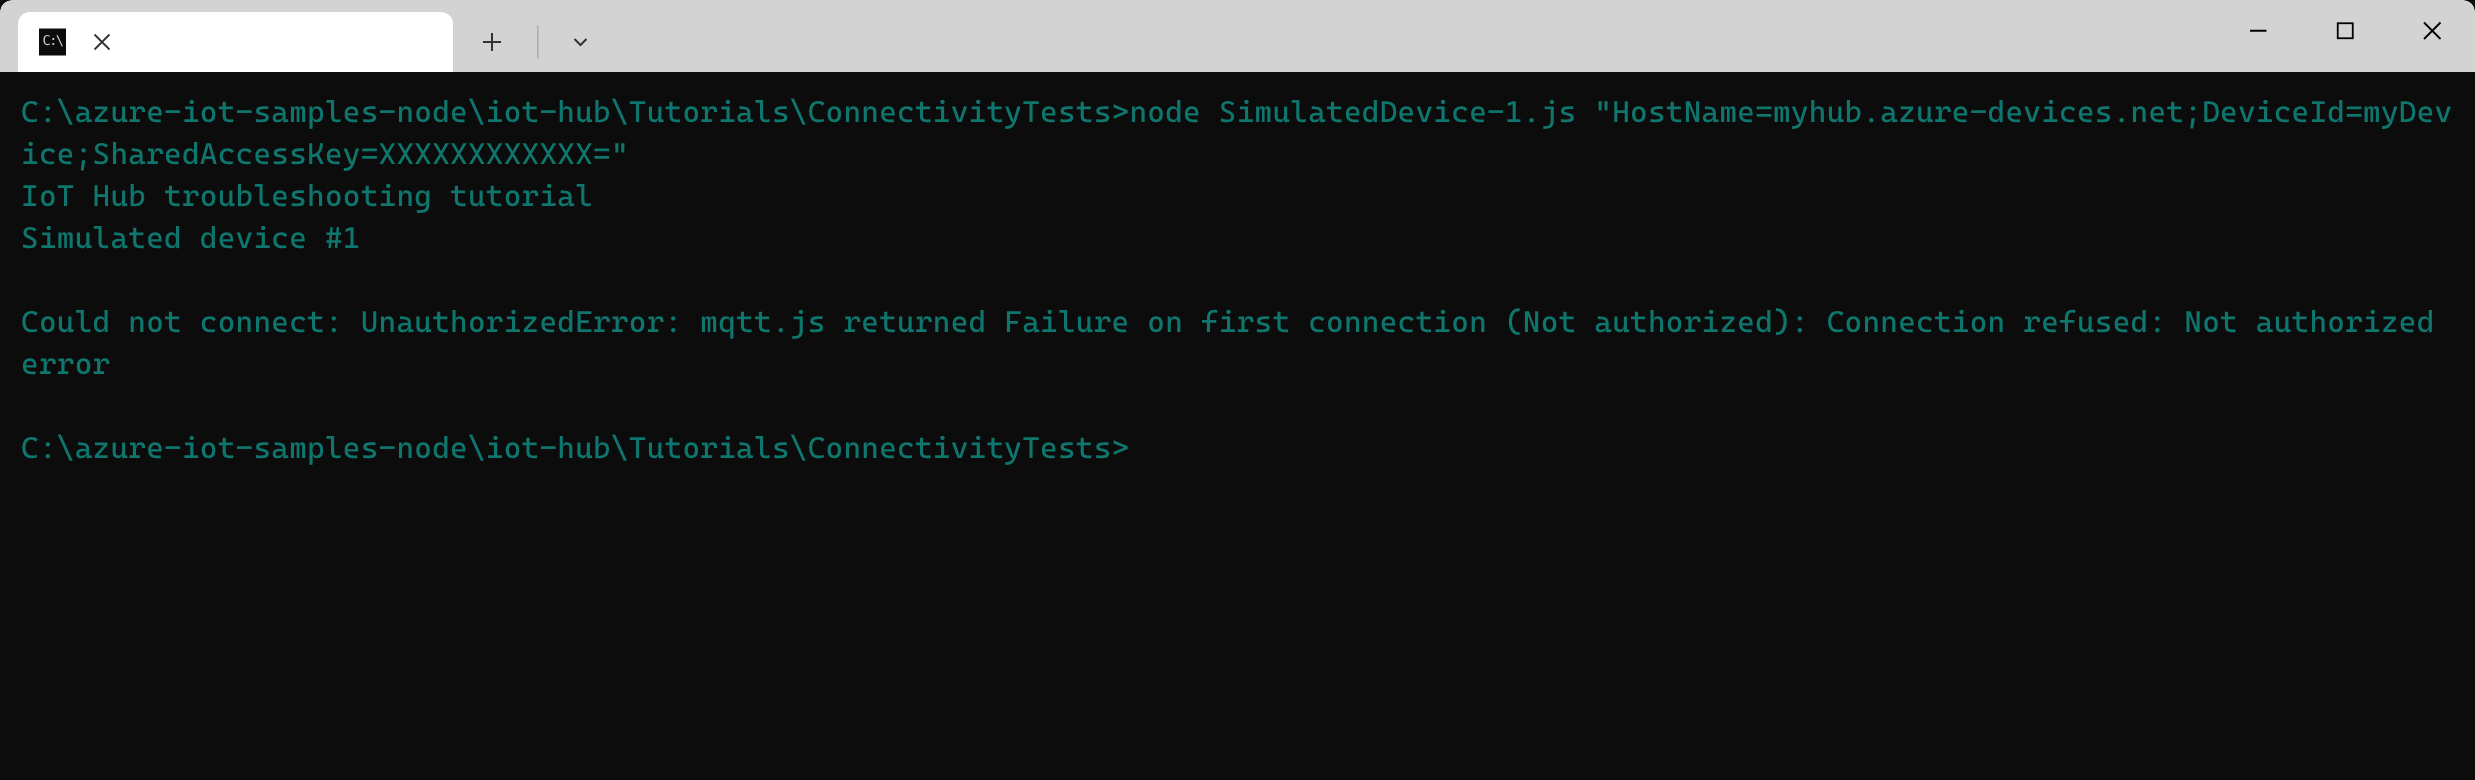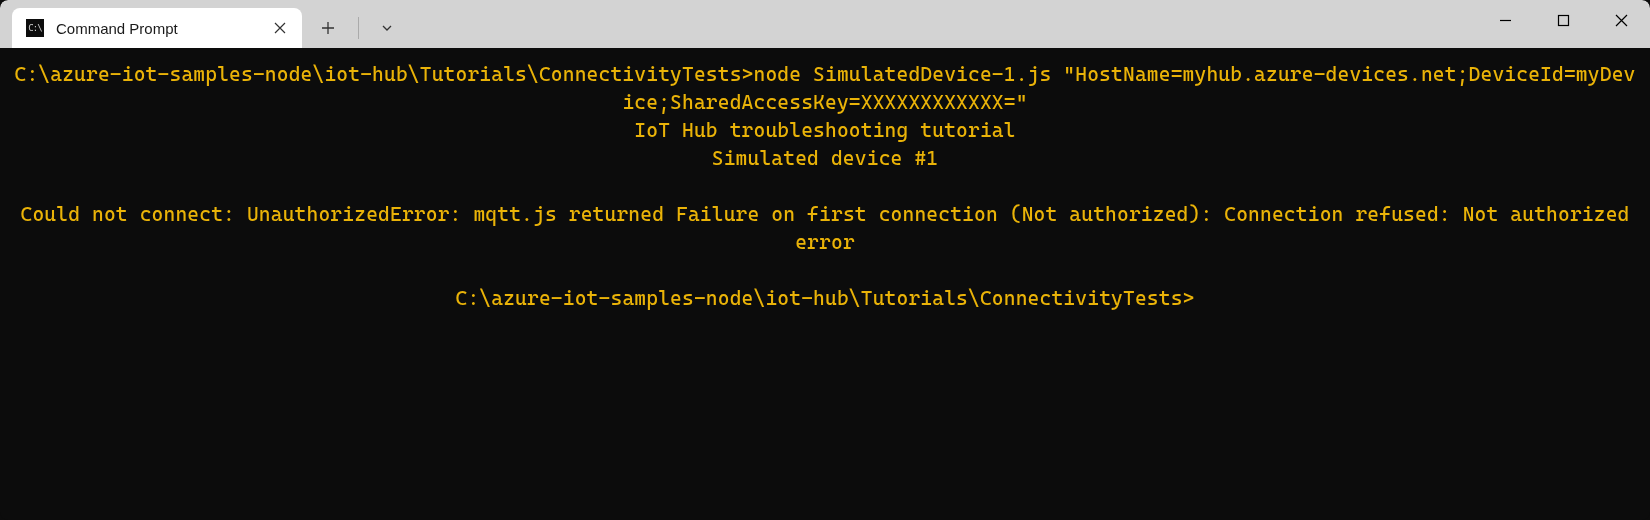--- a/index.html
+++ b/index.html
@@ -114,47 +114,45 @@
       cursor: pointer;
     }
     
     .win-btn svg {
       width: 13px;
       height: 13px;
     }
     
     .terminal {
       background: #0c0c0c;
-      color: #eab308;
+      color: #0f766e;
       font-family: "Cascadia Mono", "Consolas", monospace;
       font-size: 20px;
       line-height: 1.4;
       padding: 12px 14px;
       height: calc(100% - 48px);
       white-space: pre-wrap;
       word-break: break-all;
       letter-spacing: 0.2px;
-      text-align: center;
     }
     
     .terminal-line {
       display: block;
     }
     
     .blank-line {
       height: 1.4em;
     }
   </style>
 </head>
 <body>
 
 <div class="titlebar">
   <div class="tab">
     <div class="tab-icon">C:\</div>
-    <span class="tab-title">Command Prompt</span>
     <div class="tab-close">
       <svg viewBox="0 0 12 12">
         <path d="M1 1 L11 11 M11 1 L1 11" stroke="#333" stroke-width="1.2" fill="none"></path>
       </svg>
     </div>
   </div>
 
   <div class="tabbar-actions">
     <div class="tabbar-btn">
       <svg width="14" height="14" viewBox="0 0 14 14">

